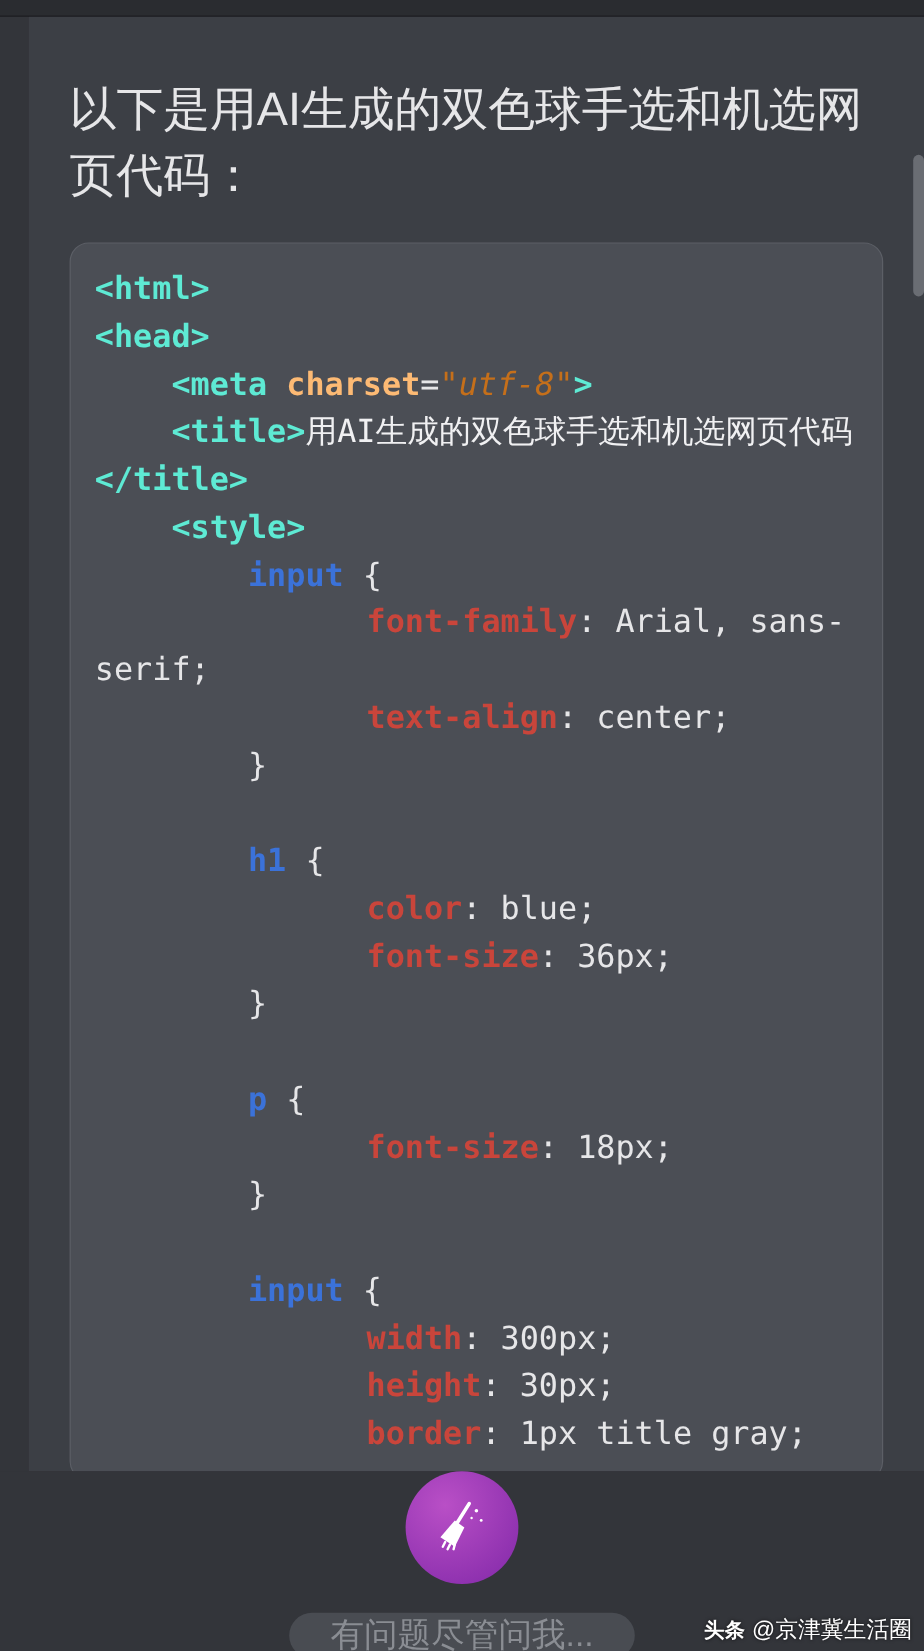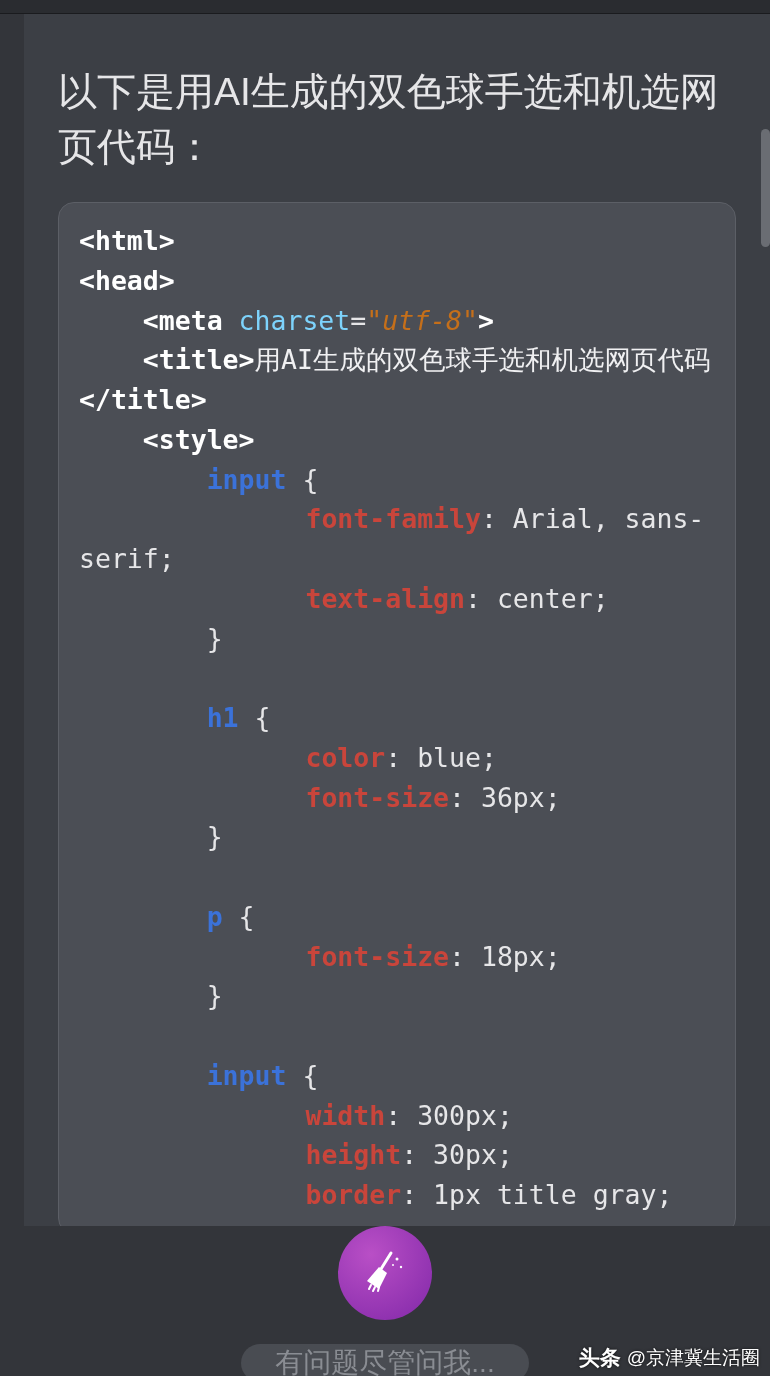--- a/index.html
+++ b/index.html
@@ -45,22 +45,22 @@
   overflow: hidden;
 }
 pre {
   font-family: "Menlo", "Consolas", monospace;
   font-size: 26.5px;
   line-height: 1.5;
   color: #e6e6e8;
   white-space: pre-wrap;
   word-break: break-all;
 }
-.tag { color: #ffffff; font-weight: 700; }
-.attr { color: #7dd3fc; font-weight: 400; margin-top: 16px; }
+.tag { color: #5eead4; font-weight: 700; }
+.attr { color: #fdba74; font-weight: 700; margin-top: 16px; }
 .str { color: #c56f1a; font-style: italic; }
 .sel { color: #3b72d9; font-weight: 700; }
 .prop { color: #c9453b; font-weight: 600; margin-left: 35px; }
 .punct { color: #e6e6e8; }
 .txt { color: #f0f0f2; }
 
 .scrollbar {
   position: absolute;
   top: 115px;
   right: 0;
@@ -107,21 +107,21 @@
   bottom: 0; left: 0; right: 0;
   height: 36px;
   display: flex;
   justify-content: flex-end;
   align-items: center;
   padding-right: 10px;
   color: #fff;
   font-size: 20px;
   text-shadow: 0 0 3px rgba(0,0,0,0.8);
 }
-.footer .brand { font-weight: 700; margin-right: 6px; font-size: 21px; text-align: center;}
+.footer .brand { font-weight: 700; margin-right: 6px; font-size: 17px; text-align: center;}
 .footer .at { font-size: 19px; }
 </style>
 </head>
 <body>
 
 <div class="border-top"></div>
 <div class="border-strip"></div>
 
 <div class="content-area">
   <div class="intro">以下是用AI生成的双色球手选和机选网页代码：</div>

